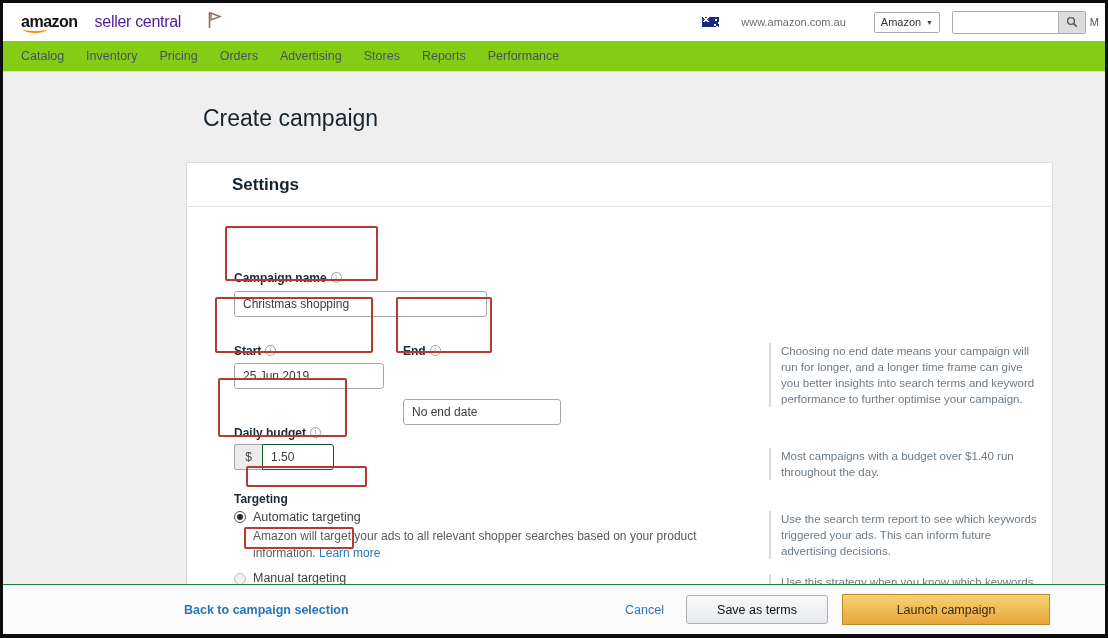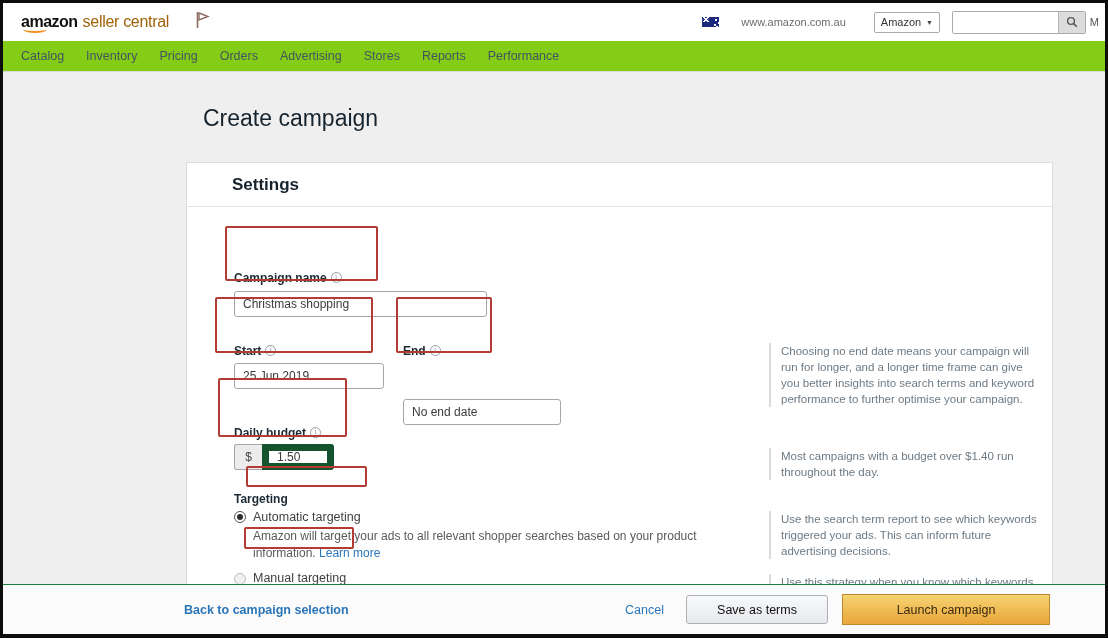--- a/index.html
+++ b/index.html
@@ -13,21 +13,21 @@
 
   
   .topbar {
     position:relative; height:38px; background:#fff; flex:0 0 auto;
     display:flex; align-items:center;
   }
   .logo { position:relative; margin-left:18px; display:flex; align-items:baseline; white-space:nowrap; }
   .logo-amazon { font-weight:bold; font-size:16px; color:#111; letter-spacing:-0.5px; position:relative; }
   .logo-swoosh { position:absolute; left:2px; bottom:-2px; width:24px; height:7px;
     border-bottom:2px solid #f19322; border-radius:50%; }
-  .logo-suffix { font-size:16px; color:#a16207; margin-left:5px; letter-spacing:-0.3px; }
+  .logo-suffix { font-size:16px; color:#4c1d95; margin-left:17px; letter-spacing:-0.3px; }
   .pennant { margin-left:26px; }
   .topbar-right { position:absolute; right:6px; top:0; height:38px; display:flex; align-items:center; }
   .aus-flag { width:17px; height:10px; background:#1b2a7a; position:relative; display:inline-block; }
   .aus-flag:before { content:""; position:absolute; left:0; top:0; width:8px; height:5px;
     background:
       linear-gradient(45deg, transparent 44%, #fff 44%, #fff 56%, transparent 56%),
       linear-gradient(-45deg, transparent 44%, #fff 44%, #fff 56%, transparent 56%),
       #283593; }
   .aus-flag:after { content:""; position:absolute; right:2px; top:2px; width:2px; height:2px; background:#fff;
     box-shadow:-1px 5px 0 #fff, 3px 3px 0 #fff, 1px 7px 0 #fff; }
@@ -66,21 +66,21 @@
     font-size:8px; font-weight:normal; color:#9aa0a6; font-family:"Liberation Serif", serif; }
 
   .text-input { position:absolute; height:26px; border:1px solid #a6a6a6; border-radius:3px;
     background:#fff; font-size:12px; color:#3b3b3b; padding:0 8px;
     font-family:"Liberation Sans", sans-serif; outline:none; }
 
   .budget-group { position:absolute; display:flex; }
   .currency-box { width:28px; height:26px; background:#ececec; border:1px solid #a6a6a6;
     border-right:0; border-radius:3px 0 0 3px; display:flex; align-items:center; justify-content:center;
     font-size:12px; color:#444; }
-  .budget-input { width:72px; height:26px; border:7px solid #14532d; border-radius:0 3px 3px 0;
+  .budget-input { width:72px; height:26px; border:1px solid #14532d; border-radius:0 3px 3px 0;
     font-size:12px; color:#3b3b3b; padding:0 8px; outline:none; font-family:"Liberation Sans", sans-serif; }
 
   .radio { position:absolute; width:12px; height:12px; border-radius:50%; border:1px solid #8a8a8a; background:#fff; }
   .radio.selected { border-color:#555; }
   .radio.selected:after { content:""; position:absolute; left:2px; top:2px; width:6px; height:6px;
     border-radius:50%; background:#2b2b2b; }
   .radio.unselected { background:#f1f1f1; border-color:#bdbdbd; }
   .option-label { position:absolute; font-size:12.5px; color:#3f3f3f; white-space:nowrap; }
   .option-desc { position:absolute; font-size:12px; color:#5a5a5a; line-height:17px; }
   .learn-more { color:#2b76b9; cursor:pointer; text-decoration:none; }

